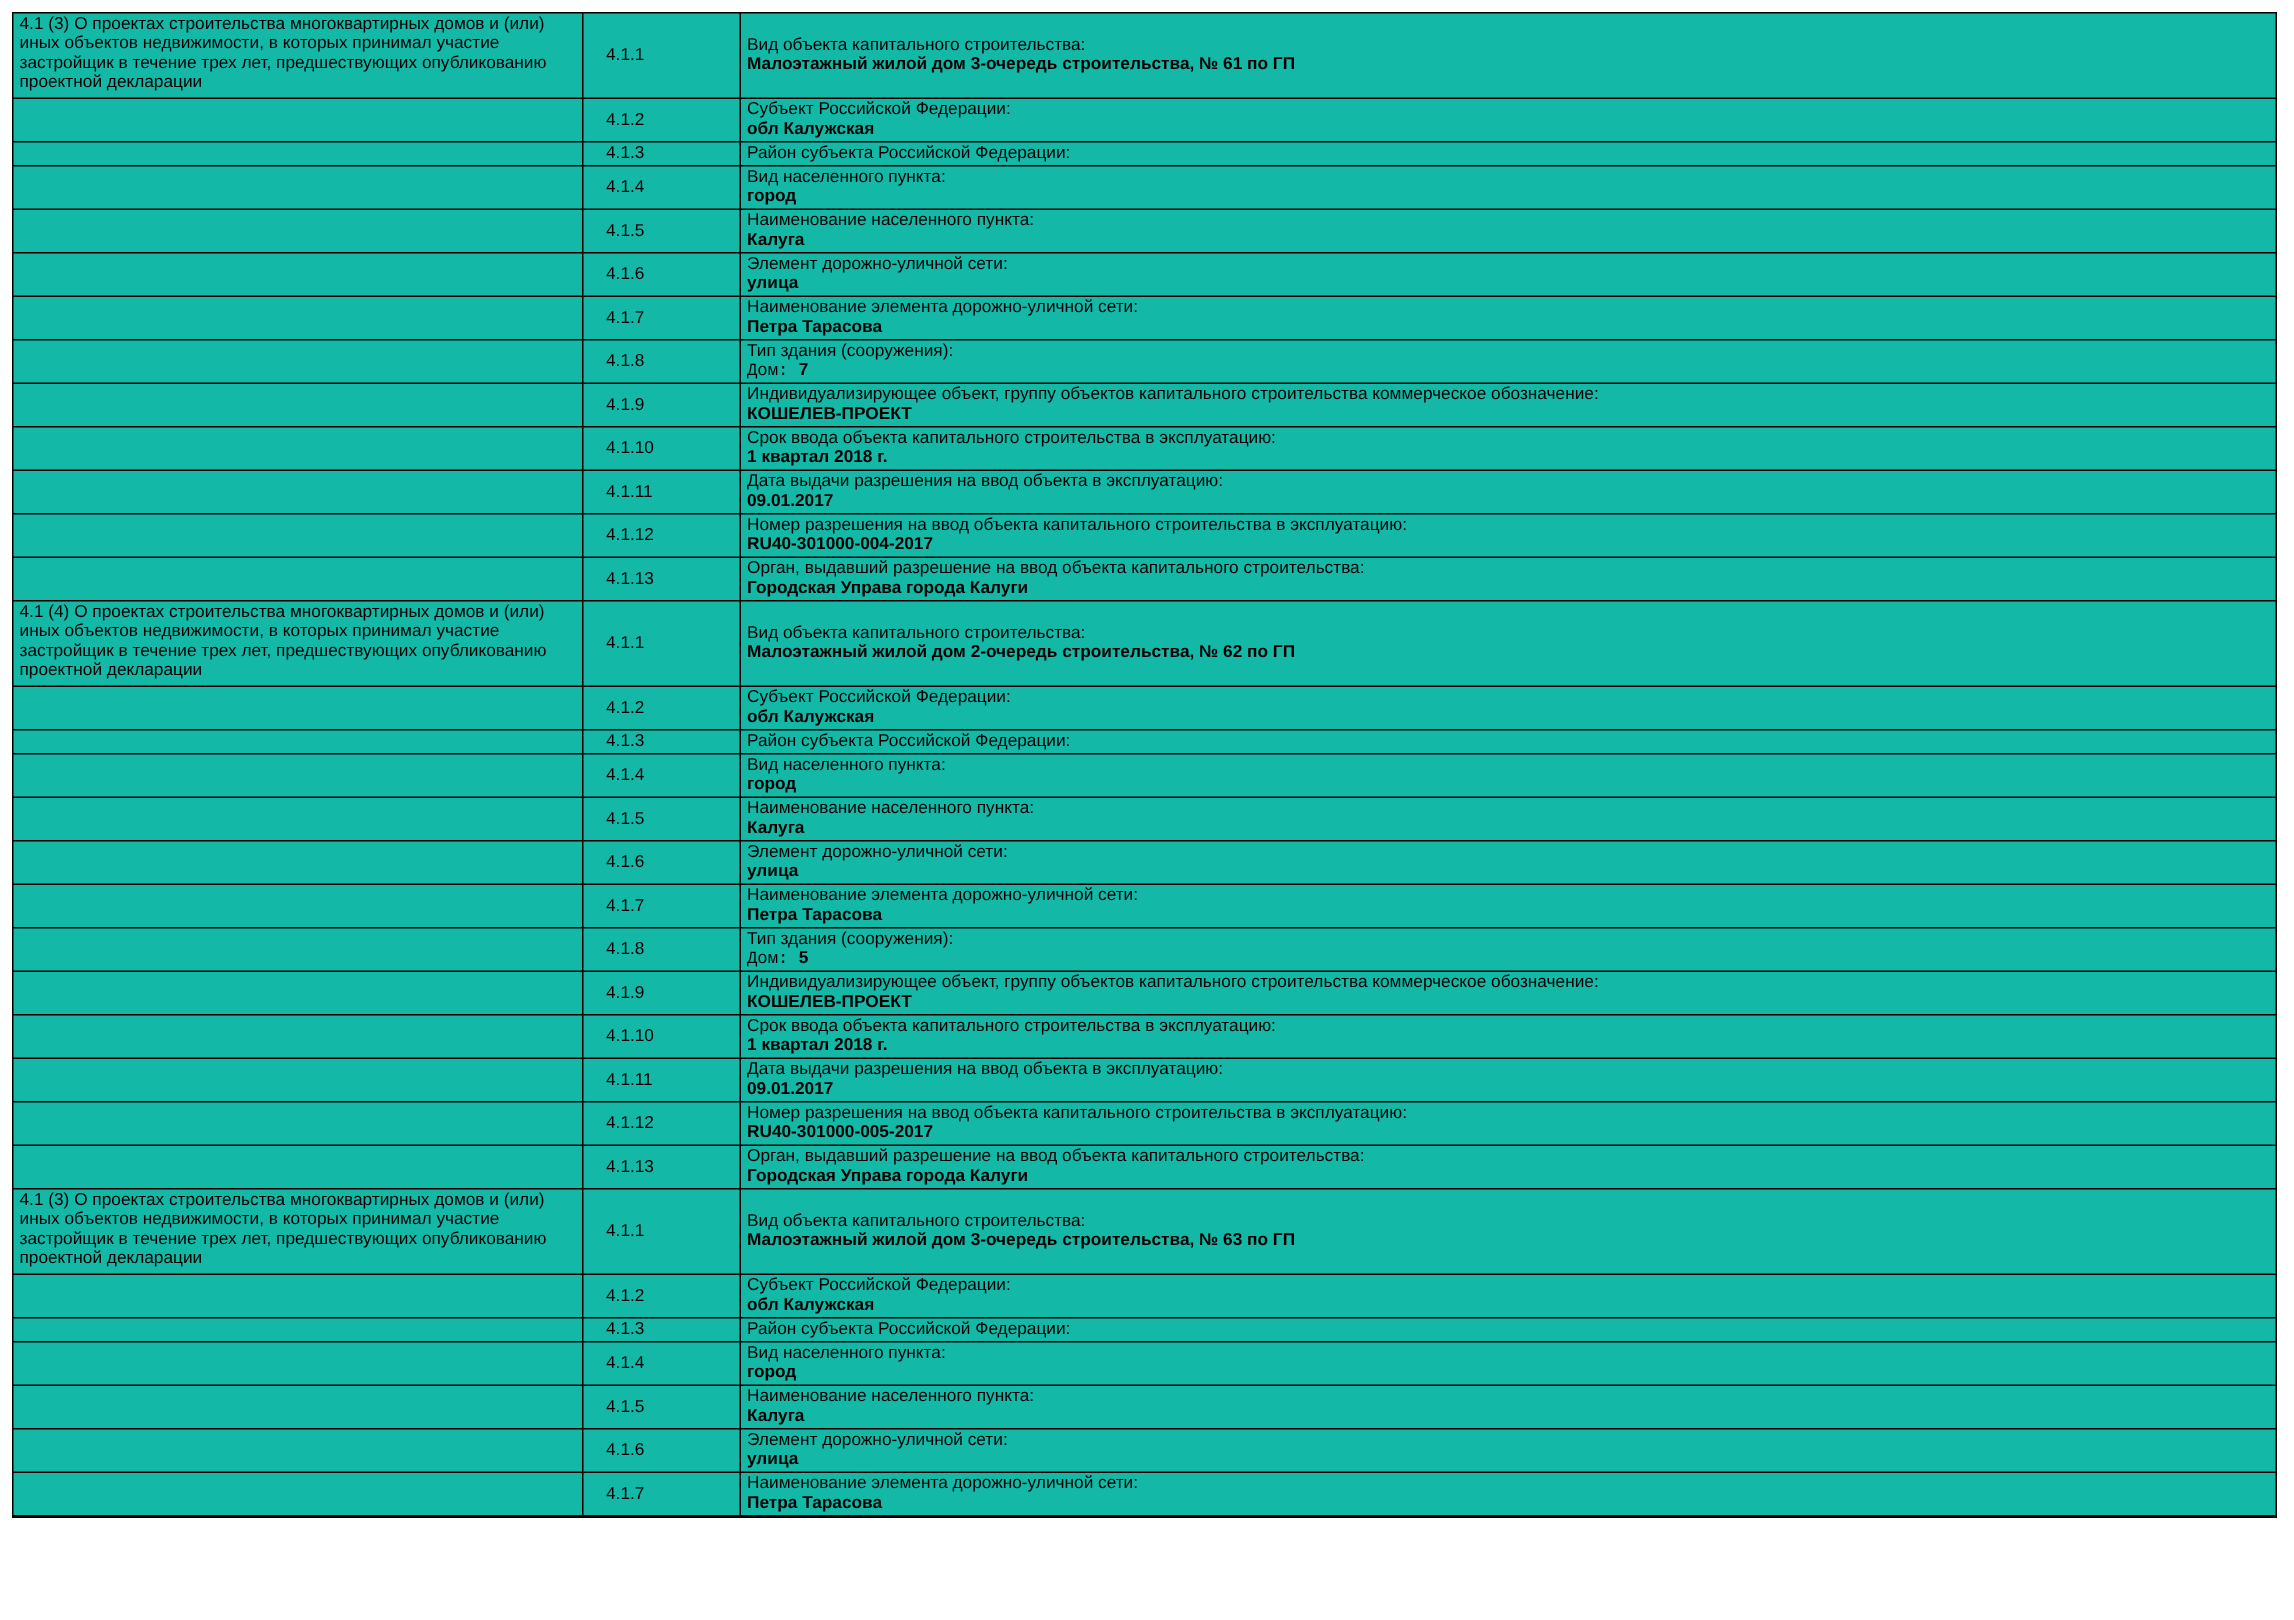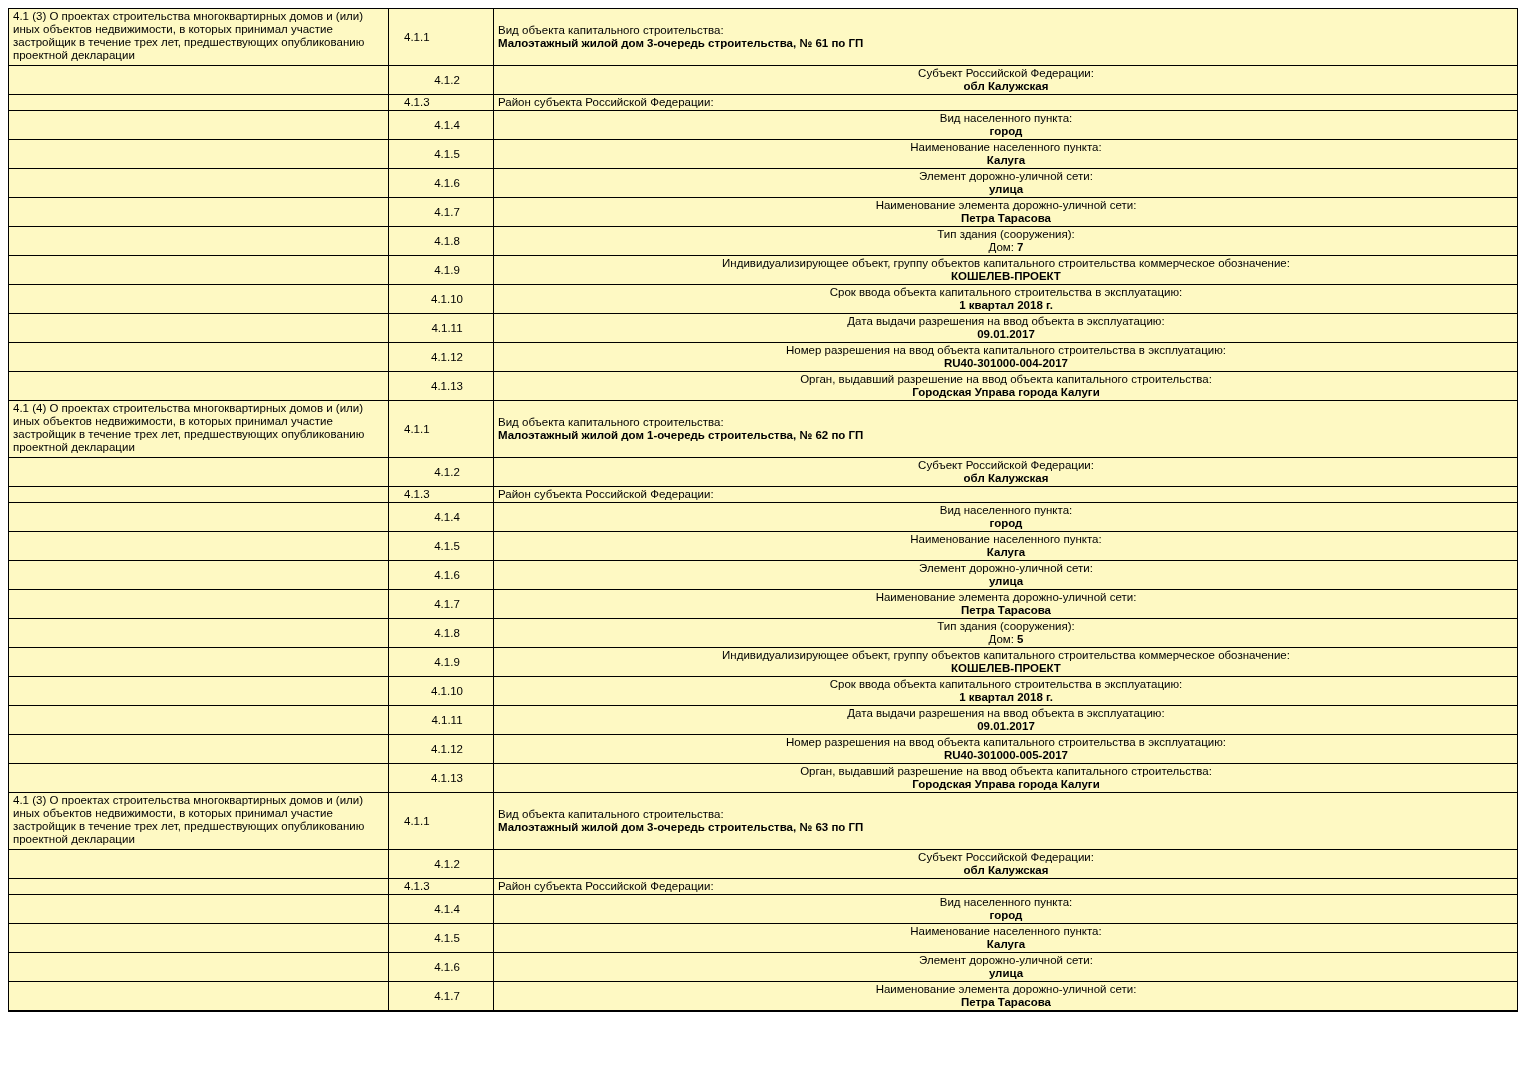--- a/index.html
+++ b/index.html
@@ -15,21 +15,21 @@
   .page {
     position: absolute;
     left: 8px;
     top: 8px;
     width: 1509px;
   }
   table.decl-table {
     border-collapse: collapse;
     table-layout: fixed;
     width: 1509px;
-    background: #fef9c3;
+    background: #14b8a6;
     border: 1px solid #000000;
     border-bottom: 2px solid #000000;
   }
   col.c-desc { width: 380px; }
   col.c-num  { width: 105px; }
   col.c-body { width: 1024px; }
   td {
     border: 1px solid #000000;
     font-size: 11.5px;
     line-height: 13px;
@@ -43,23 +43,23 @@
     padding: 1px 2px 1px 4px;
   }
   td.cell-num {
     padding-left: 15px;
   }
   td.cell-content {
     padding-left: 4px;
   }
   .field-label { font-weight: 400; }
   .field-value { font-weight: 700; }
-  .value-prefix { font-weight: 400; }
+  .value-prefix { font-weight: 400; font-family: Liberation Mono, monospace; }
   tr.row-first { height: 57px; }
-  tr.row-two   { height: 29px; text-align: center; }
+  tr.row-two   { height: 29px; }
   tr.row-one   { height: 15px; }
 </style>
 </head>
 <body>
 
 <div class="page">
   <table class="decl-table">
     <colgroup>
       <col class="c-desc">
       <col class="c-num">
@@ -196,21 +196,21 @@
       <div class="field-value"><span class="value-text">Городская Управа города Калуги</span></div>
     </td>
   </tr>
         <tr class="row-first">
     <td class="cell-desc">
       <div class="desc-text">4.1 (4) О проектах строительства многоквартирных домов и (или) иных объектов недвижимости, в которых принимал участие застройщик в течение трех лет, предшествующих опубликованию проектной декларации</div>
     </td>
     <td class="cell-num">4.1.1</td>
     <td class="cell-content">
       <div class="field-label">Вид объекта капитального строительства:</div>
-      <div class="field-value"><span class="value-text">Малоэтажный жилой дом 1-очередь строительства, № 62 по ГП</span></div>
+      <div class="field-value"><span class="value-text">Малоэтажный жилой дом 2-очередь строительства, № 62 по ГП</span></div>
     </td>
   </tr>
         <tr class="row-two">
     <td class="cell-desc">
       
     </td>
     <td class="cell-num">4.1.2</td>
     <td class="cell-content">
       <div class="field-label">Субъект Российской Федерации:</div>
       <div class="field-value"><span class="value-text">обл Калужская</span></div>

